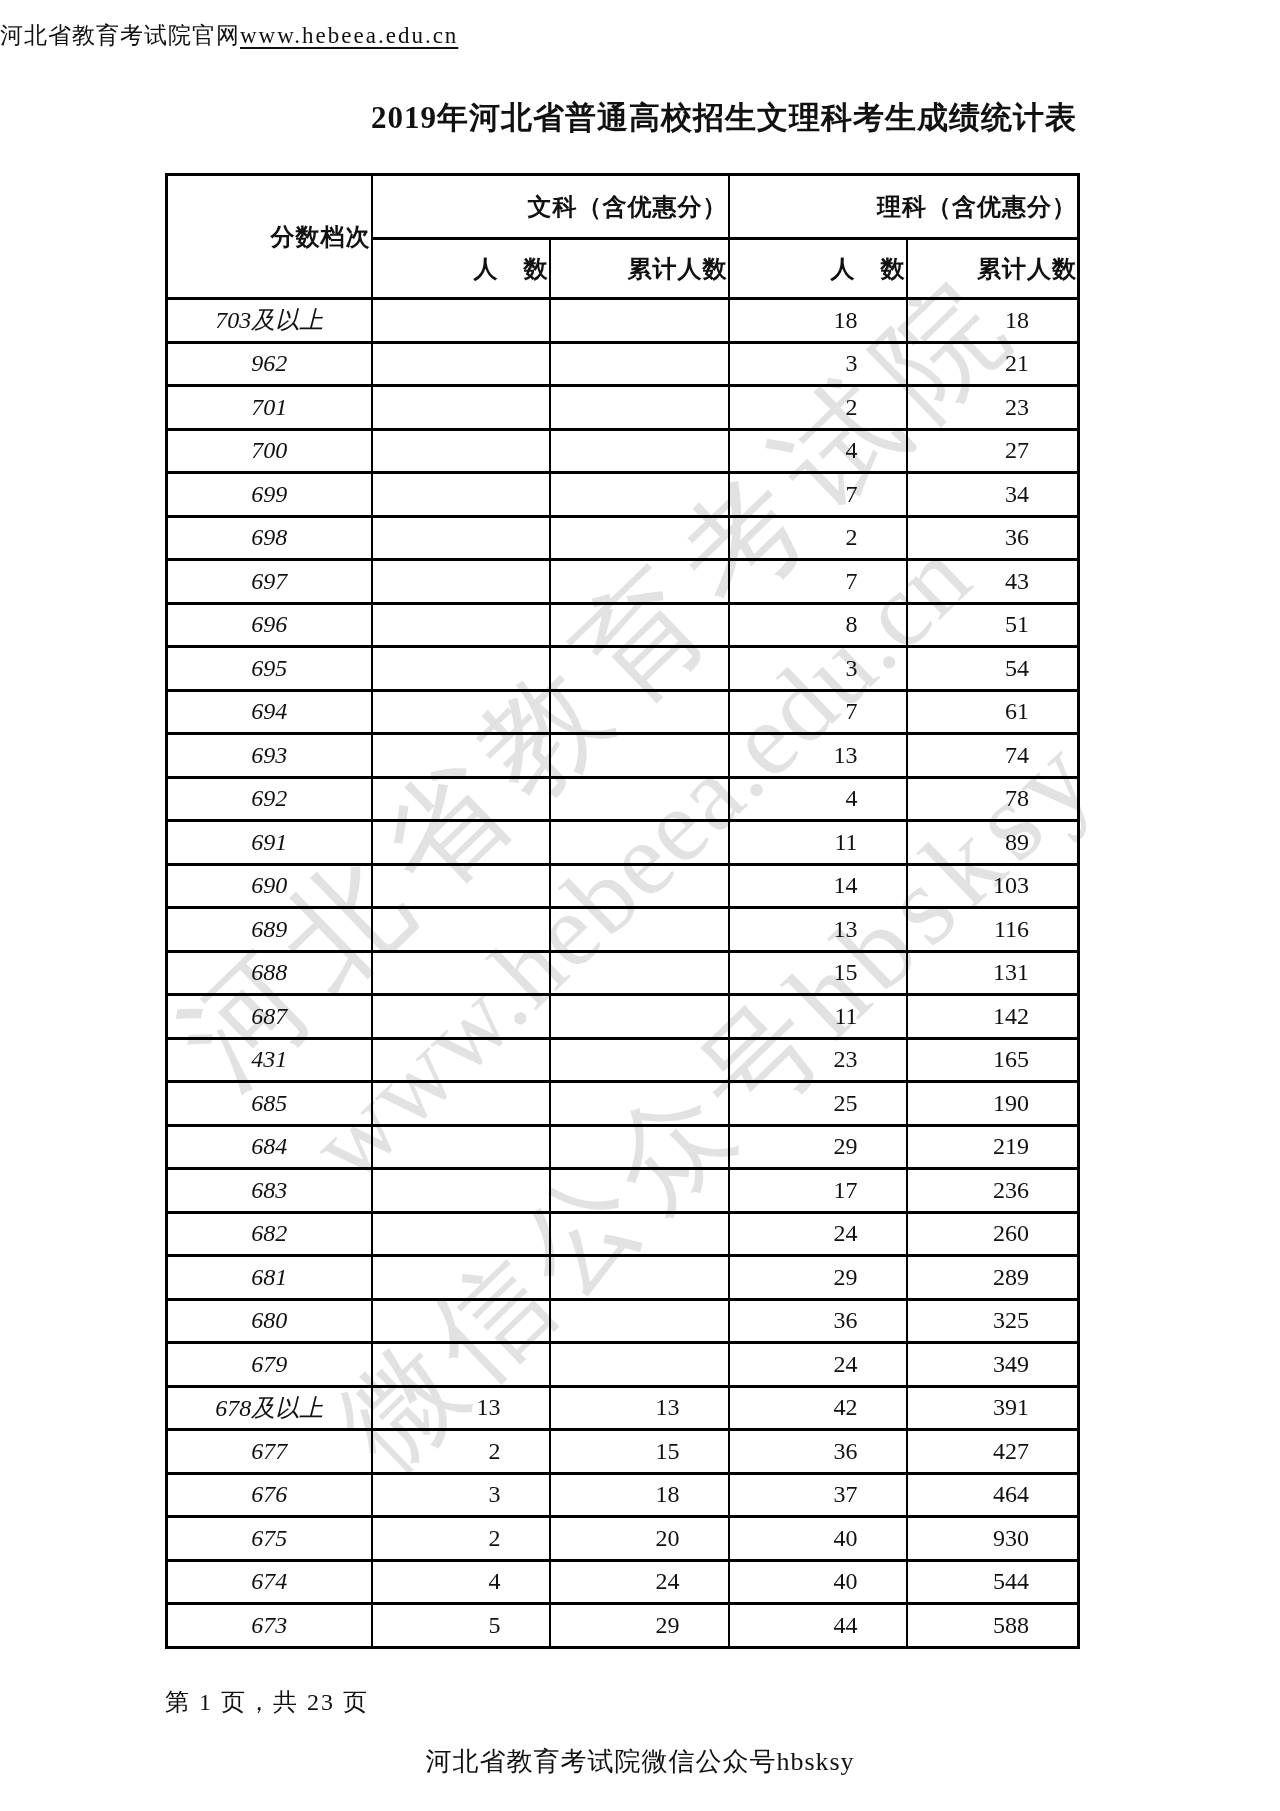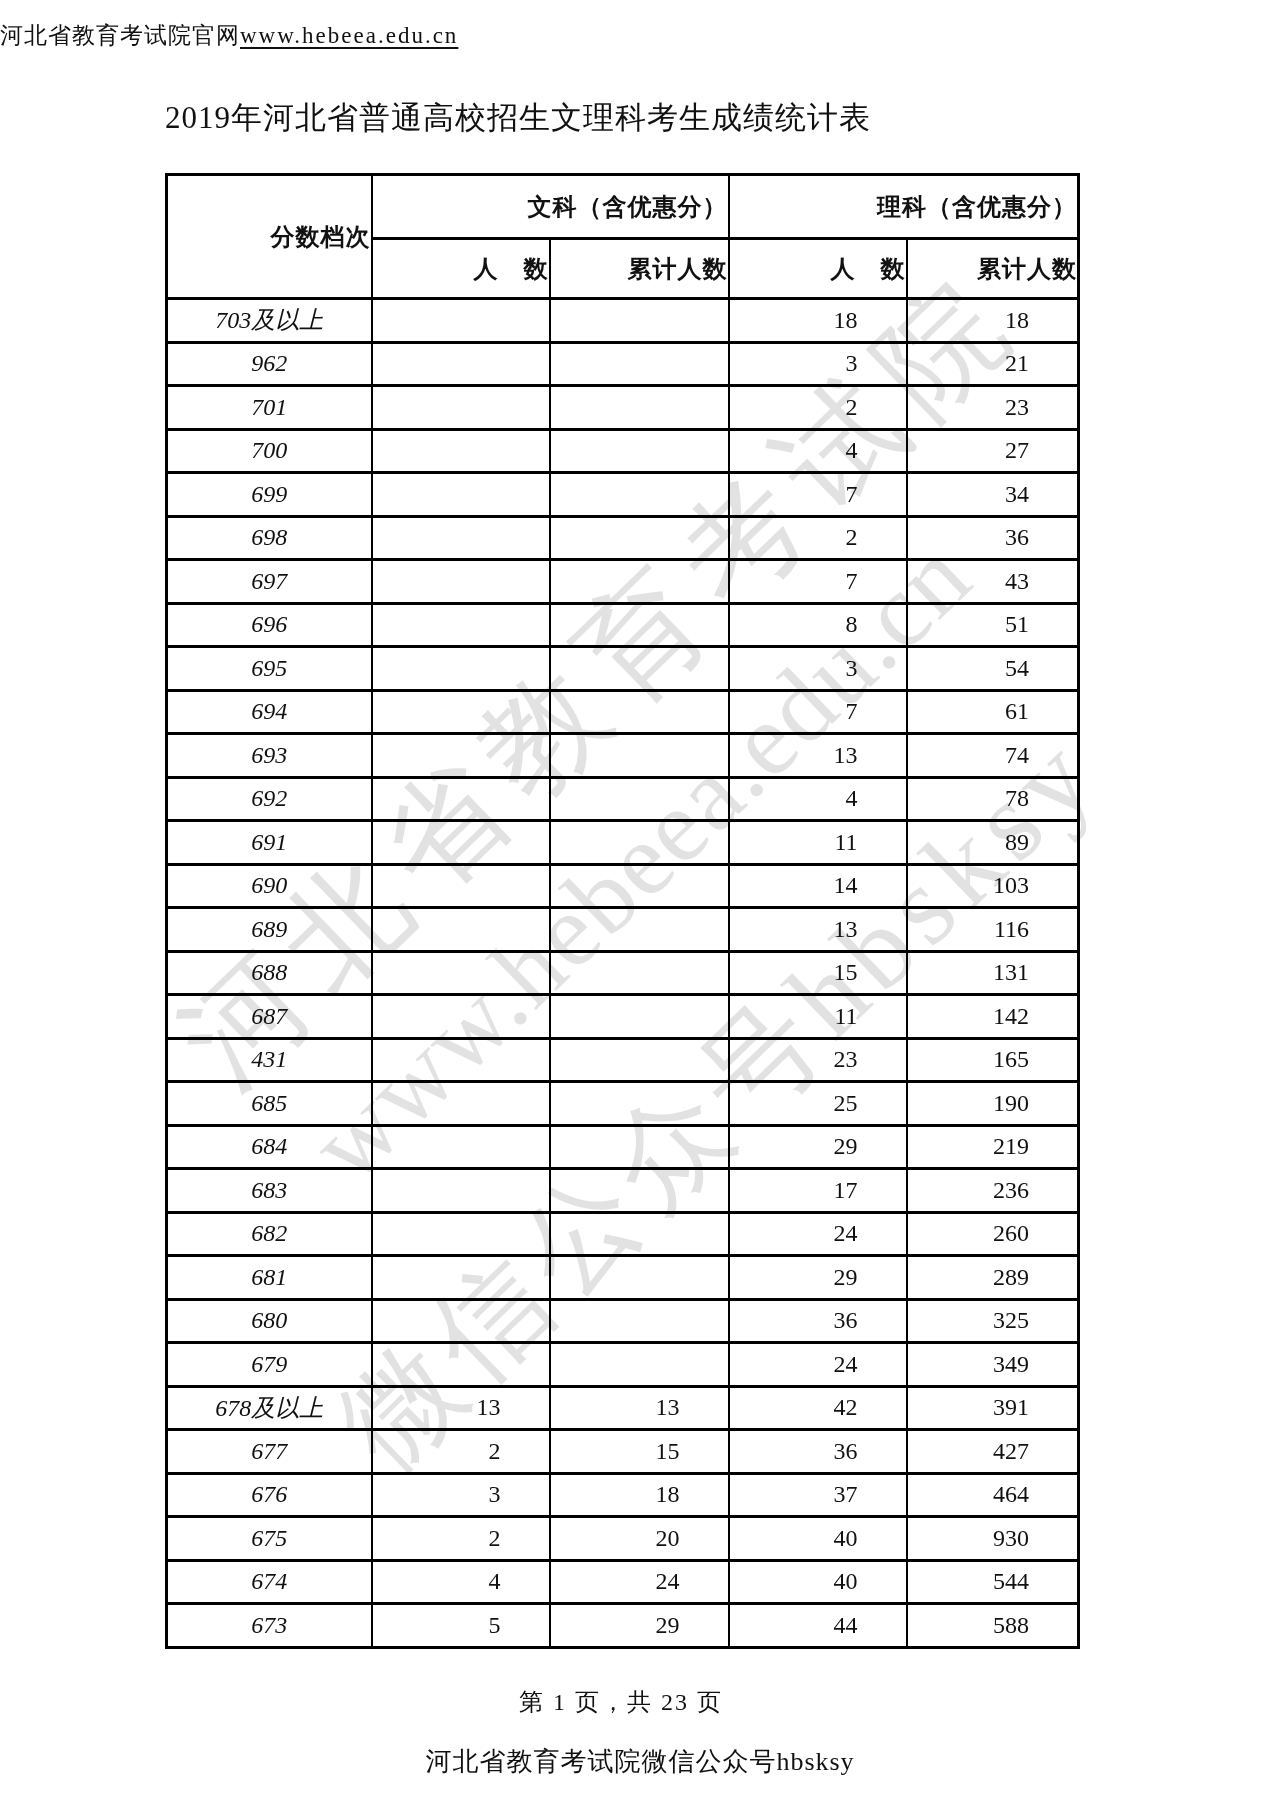--- a/index.html
+++ b/index.html
@@ -34,21 +34,21 @@
   }
   .top-header .url {
     text-decoration:underline;
     text-underline-offset:4px;
     letter-spacing:2px;
   }
 
   
   .doc-title {
     position:absolute; top:97px; left:165px; width:912px;
-    text-align:left; font-size:31px; font-weight:normal;
+    text-align:right; font-size:31px; font-weight:bold;
     z-index:2; letter-spacing:1px;
   }
 
   
   table.score-table {
     position:absolute; left:165px; top:173px;
     width:912px; table-layout:fixed;
     border-collapse:collapse;
     background:transparent;
     z-index:1;
@@ -70,21 +70,21 @@
   .score-table td { font-size:24px; }
   .hdr-row-1 { height:64px; }
   .hdr-row-2 { height:60px; }
   .score-table tbody tr { height:43.5px; }
   td.score-cell { text-align:center;font-style:italic; }
   td.num-cell  { text-align:right; padding-right:48px; }
 
   
   .page-footer {
     position:absolute; top:1686px; left:165px; width:912px;
-    text-align:center; font-size:24px; z-index:2;
+    text-align:left; font-size:24px; z-index:2;
     letter-spacing:2px;
   }
   .bottom-footer {
     position:absolute; top:1744px; left:0; width:1280px;
     text-align:center; font-size:26px; z-index:2;
     letter-spacing:1px;
   }
 </style>
 </head>
 <body>

